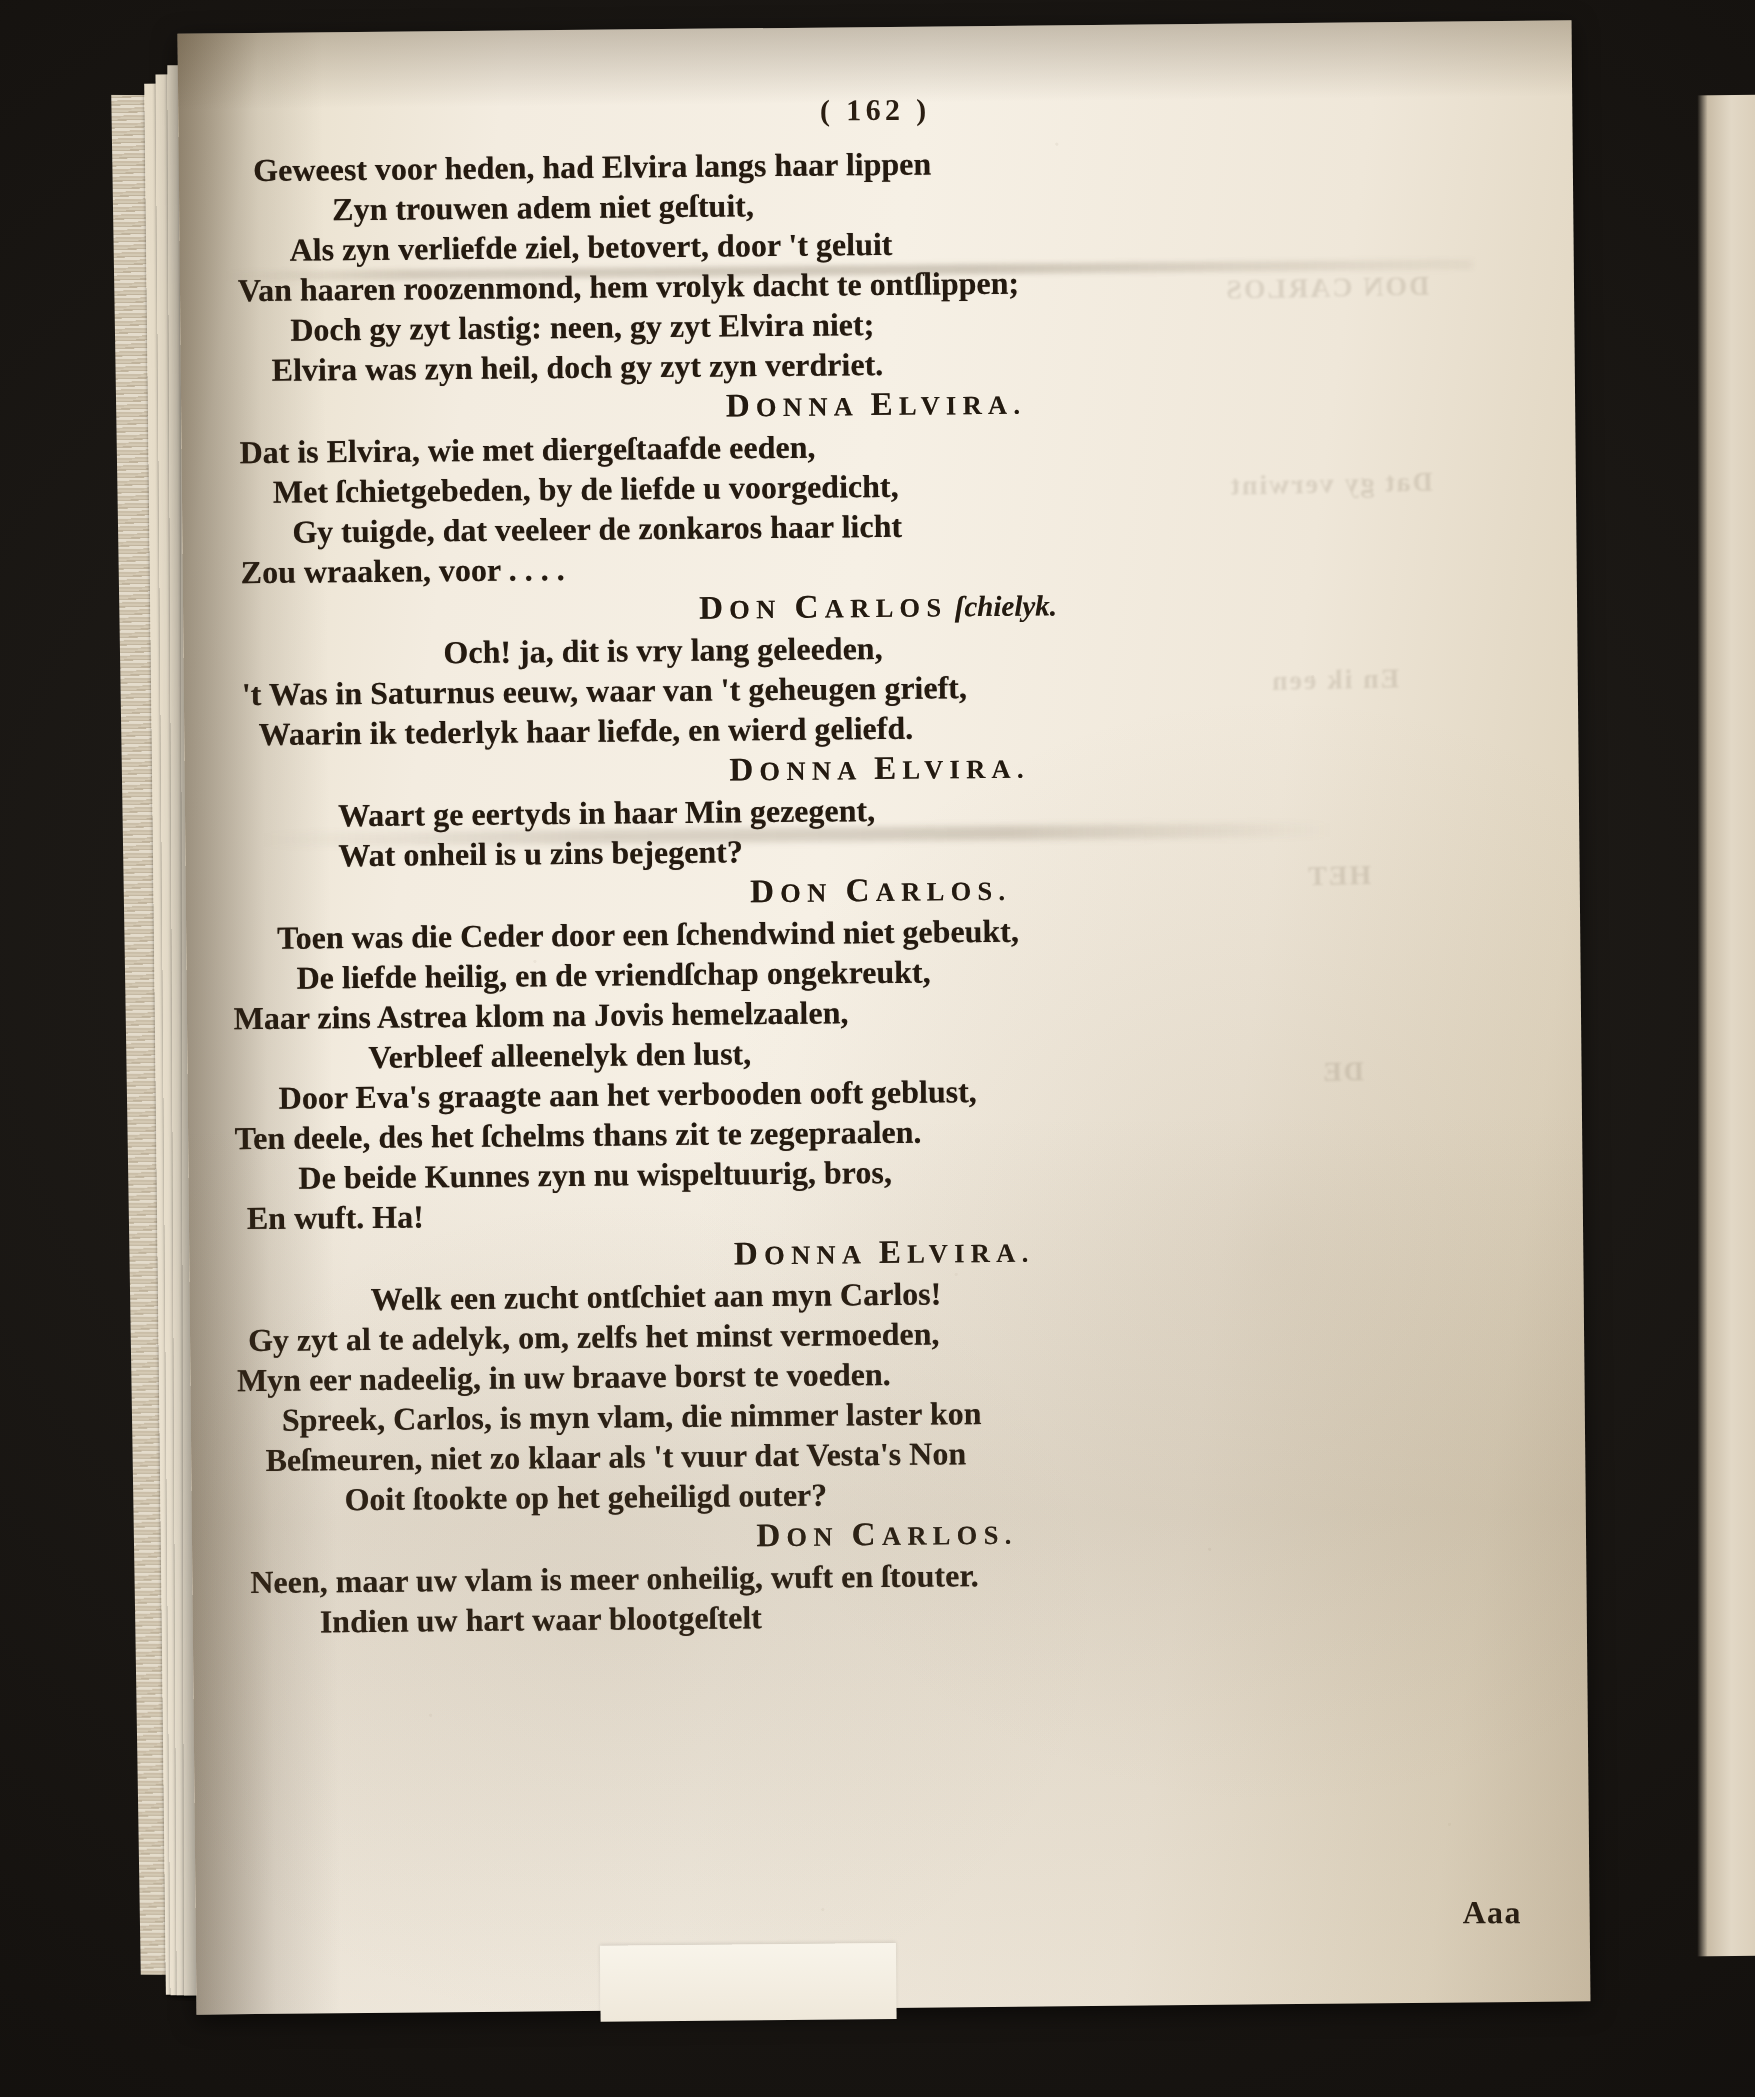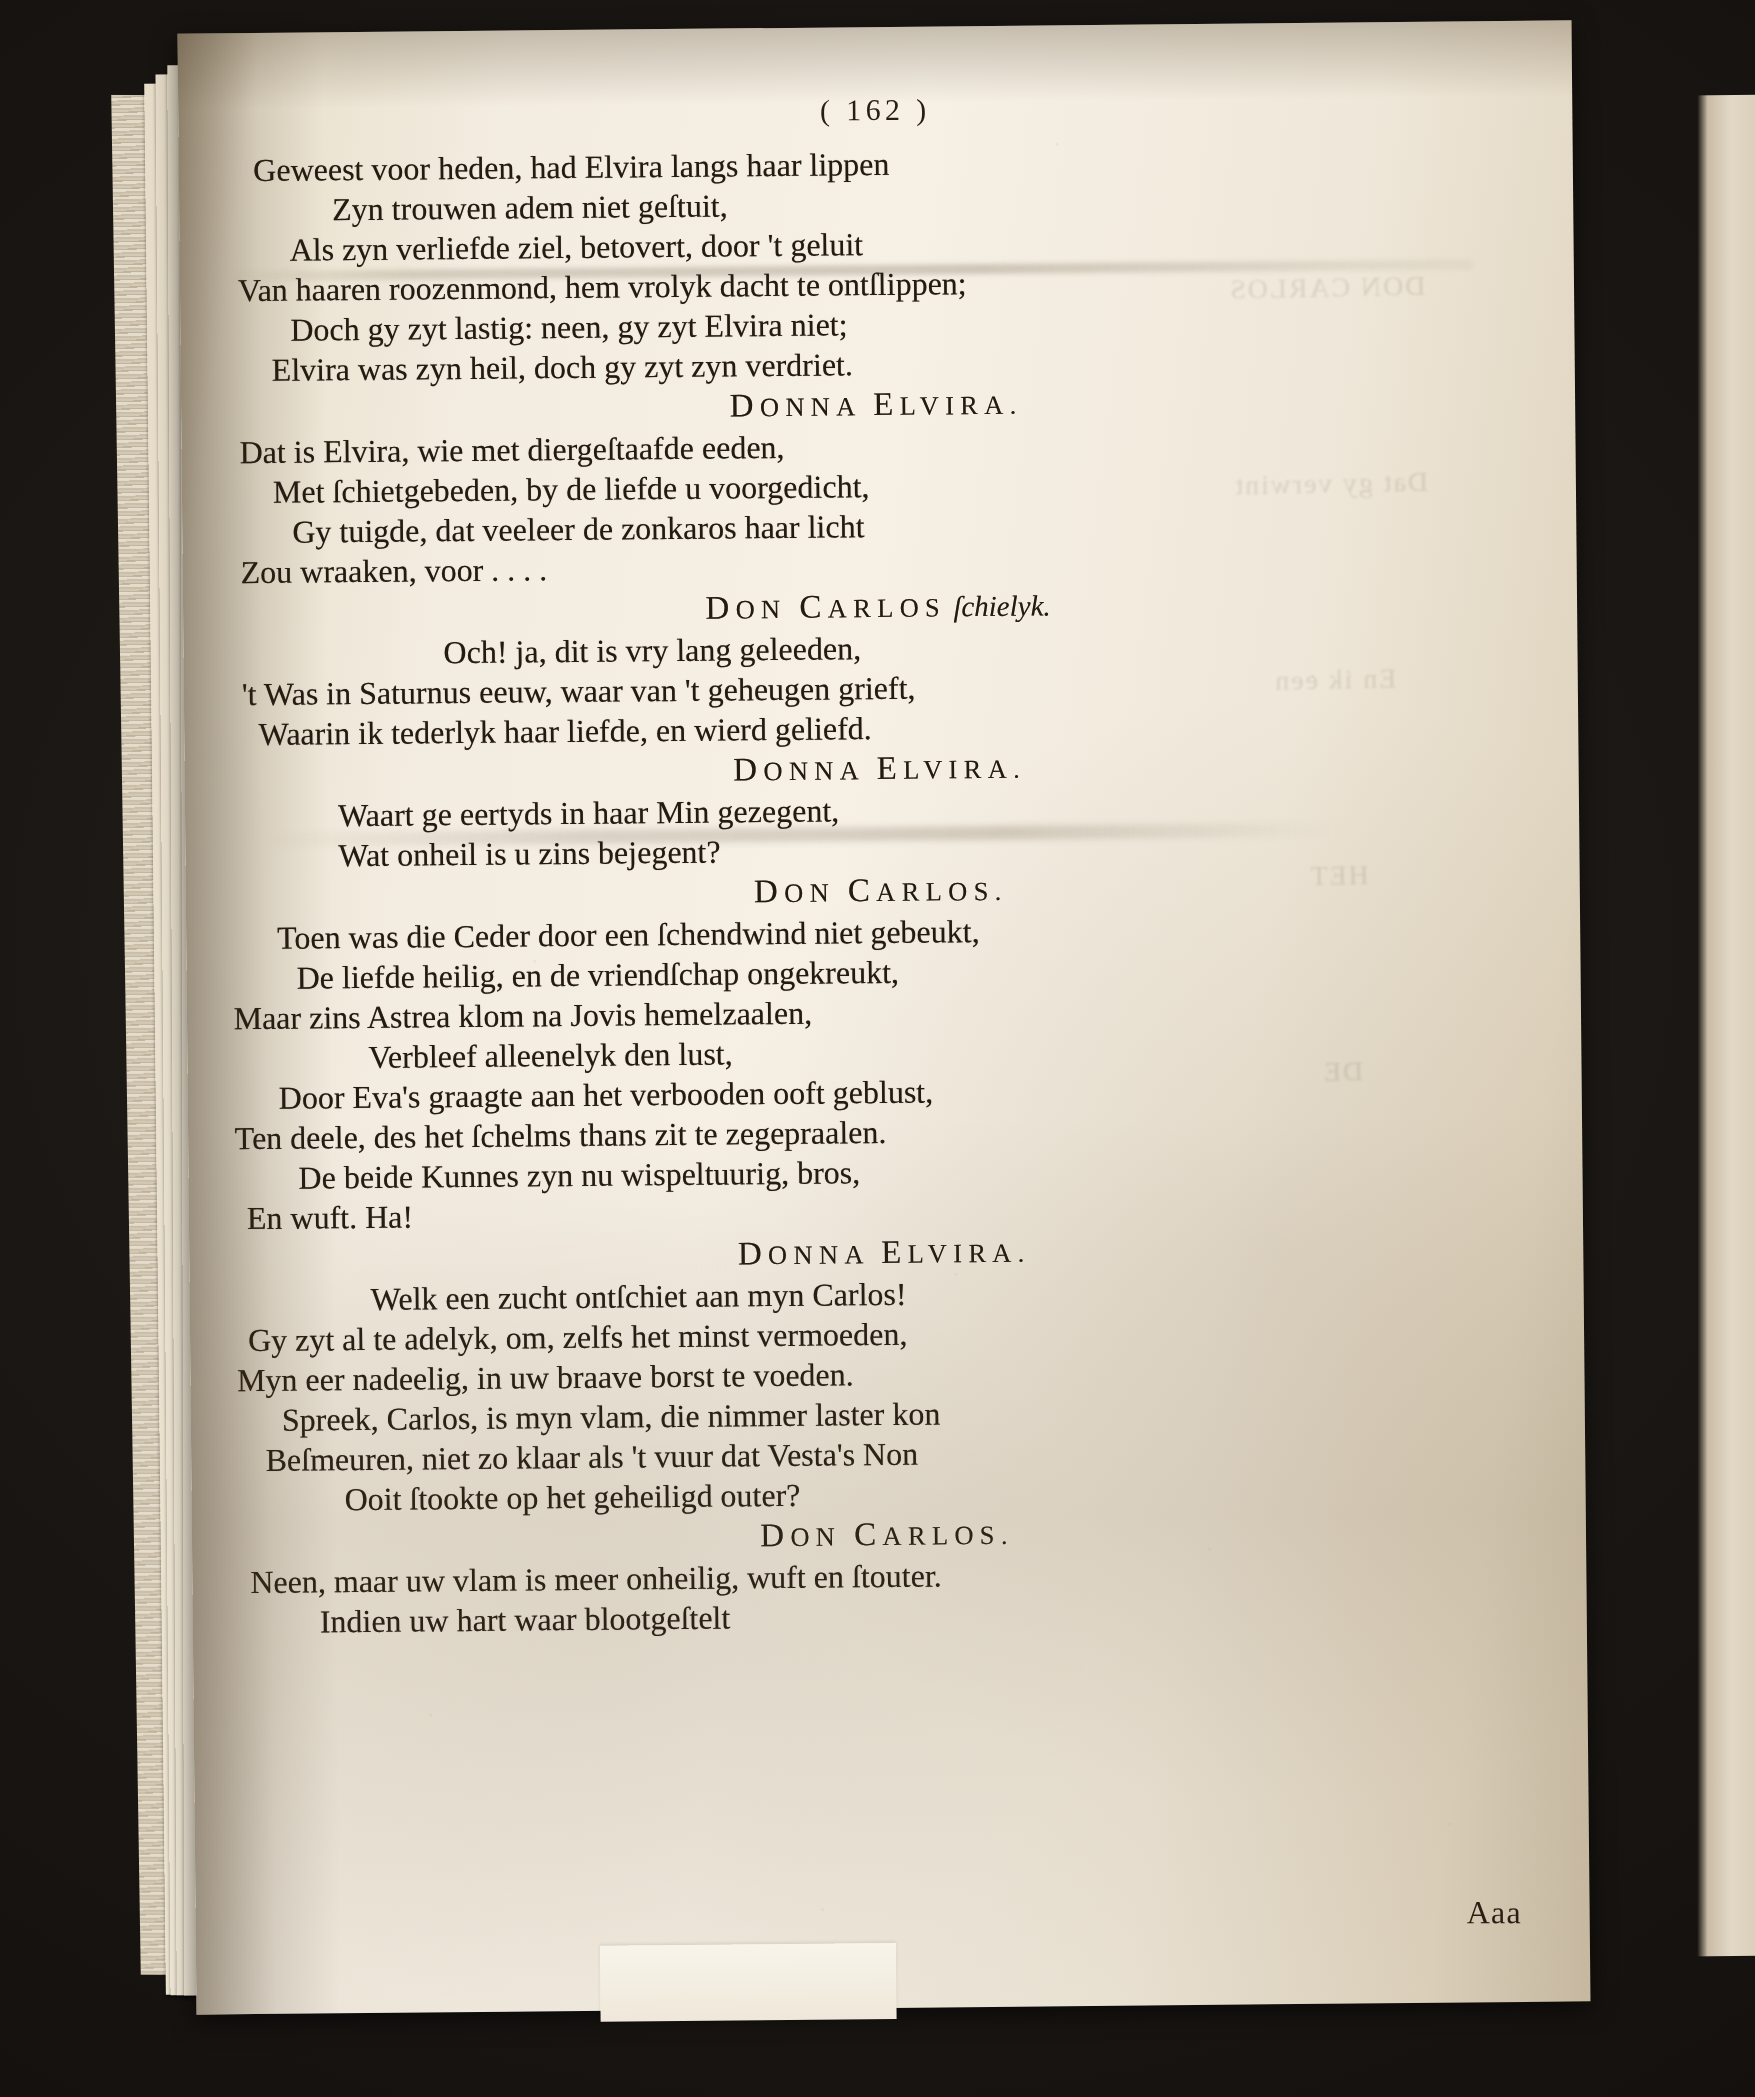--- a/index.html
+++ b/index.html
@@ -9,20 +9,21 @@
     background: #0b0a08;
   }
 
   #scan {
     position: relative;
     width: 1756px;
     height: 2097px;
     overflow: hidden;
     background: #e5e5e5;
     font-family: "Liberation Serif", "DejaVu Serif", serif;
+    font-weight: bold;
   }
 
   
   .backdrop {
     position: absolute;
     inset: 0;
     background:
       radial-gradient(ellipse 150% 110% at 48% 45%, #23201c 0%, #15120f 55%, #090807 100%);
   }
 

